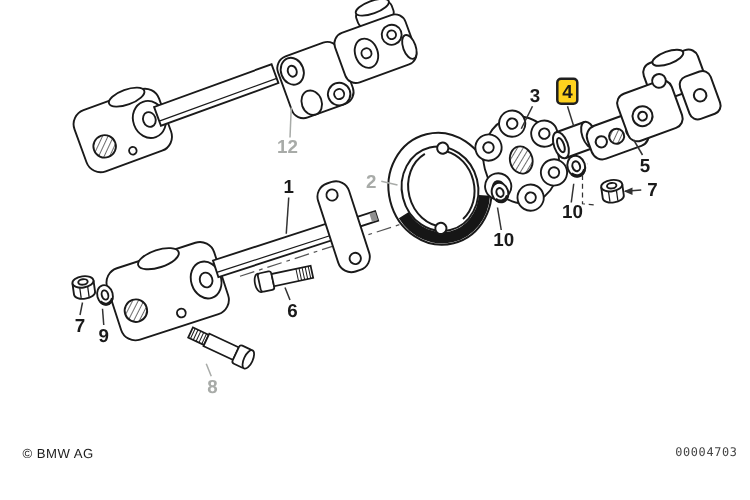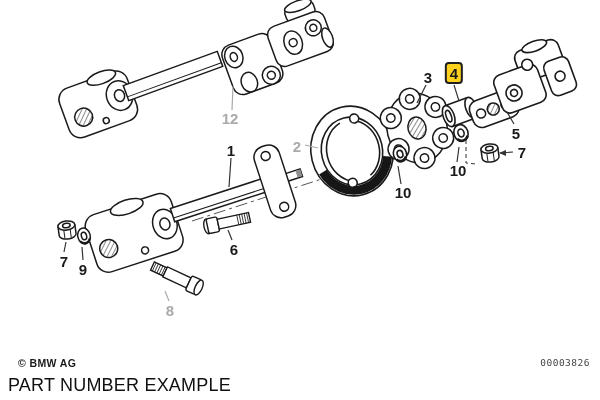--- a/index.html
+++ b/index.html
@@ -4,21 +4,21 @@
 <style>
   html,body{margin:0;padding:0;background:#ffffff;}
   .screen{position:relative;width:600px;height:400px;background:#ffffff;overflow:hidden;
           font-family:"Liberation Sans",sans-serif;}
   svg.draw{position:absolute;left:0;top:0;}
   .lbl{position:absolute;transform:translate(-50%,-50%);font-size:15px;font-weight:bold;
        color:var(--ink,#1a1a1a);line-height:1;white-space:nowrap;cursor:default;}
   .lbl.muted{color:var(--label-muted,#a8aba8);}
   .lbl.hl{background:var(--highlight-bg,#FFD21E);border:2px solid var(--highlight-border,#222);
           border-radius:4px;padding:2px 3px 1px 3px;cursor:pointer;}
-  .copyright{position:absolute;left:18px;top:357px;font-size:10.5px;font-weight:bold;
+  .copyright{position:absolute;left:18px;top:357px;font-size:10.5px;font-weight:normal;
              letter-spacing:.4px;color:#1a1a1a;}
   .diagram-code{position:absolute;right:10px;top:357px;font-size:9.5px;color:#454545;
                 font-family:"DejaVu Sans Mono",monospace;letter-spacing:.5px;}
   .caption{position:absolute;left:8px;top:375px;font-size:18px;color:#101010;letter-spacing:.2px;}
 </style>
 </head>
 <body>
 
 <div class="screen">
 
@@ -240,15 +240,14 @@
   <div class="lbl" style="left:234px;top:249px">6</div>
   <div class="lbl" style="left:522px;top:152px">7</div>
   <div class="lbl" style="left:64px;top:261px">7</div>
   <div class="lbl muted" style="left:170px;top:310px">8</div>
   <div class="lbl" style="left:83px;top:269px">9</div>
   <div class="lbl" style="left:458px;top:170px">10</div>
   <div class="lbl" style="left:403px;top:192px">10</div>
   <div class="lbl muted" style="left:230px;top:118px">12</div>
 
   <div class="copyright">© BMW AG</div>
-  <div class="diagram-code">00003826</div>
-  <div class="caption">PART NUMBER EXAMPLE</div>
+  <div class="diagram-code">00004703</div>
 </div>
 
 </body></html>

